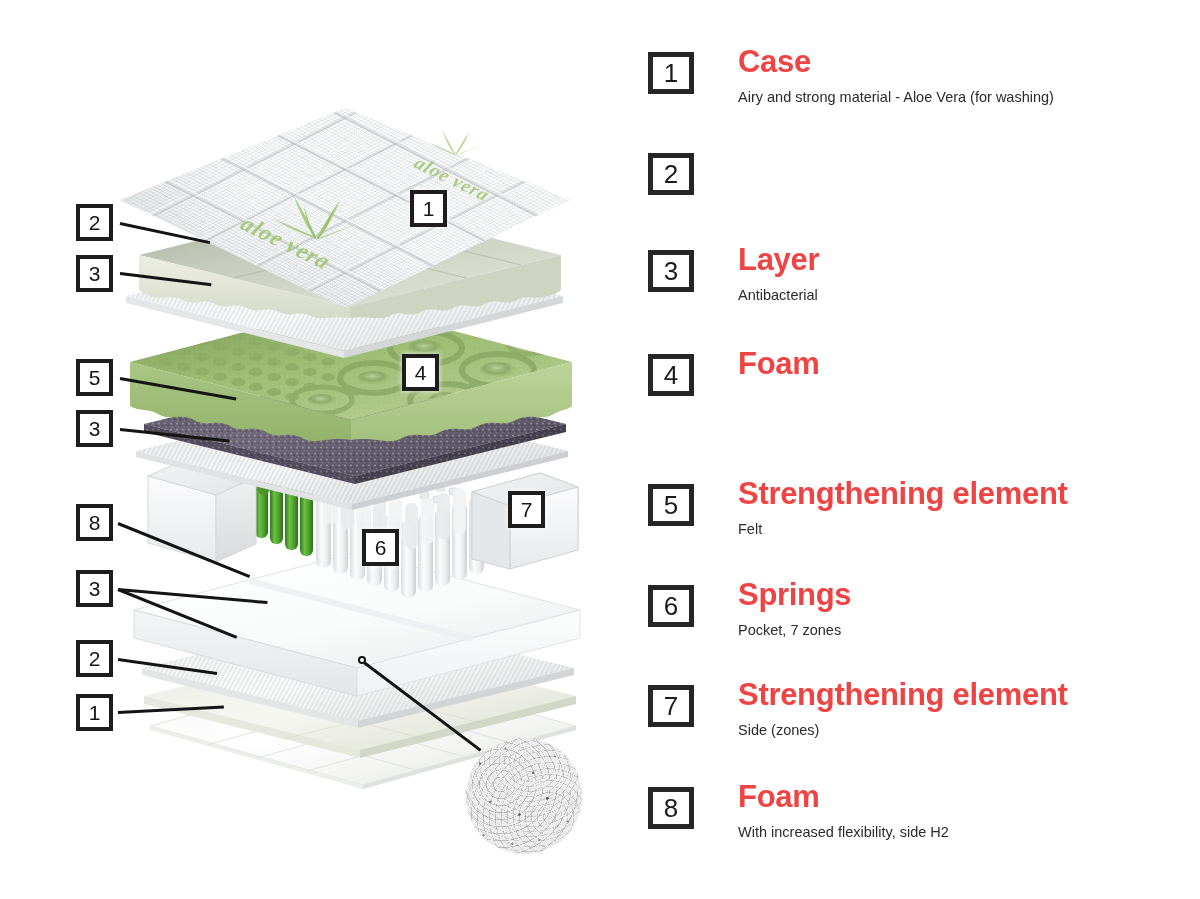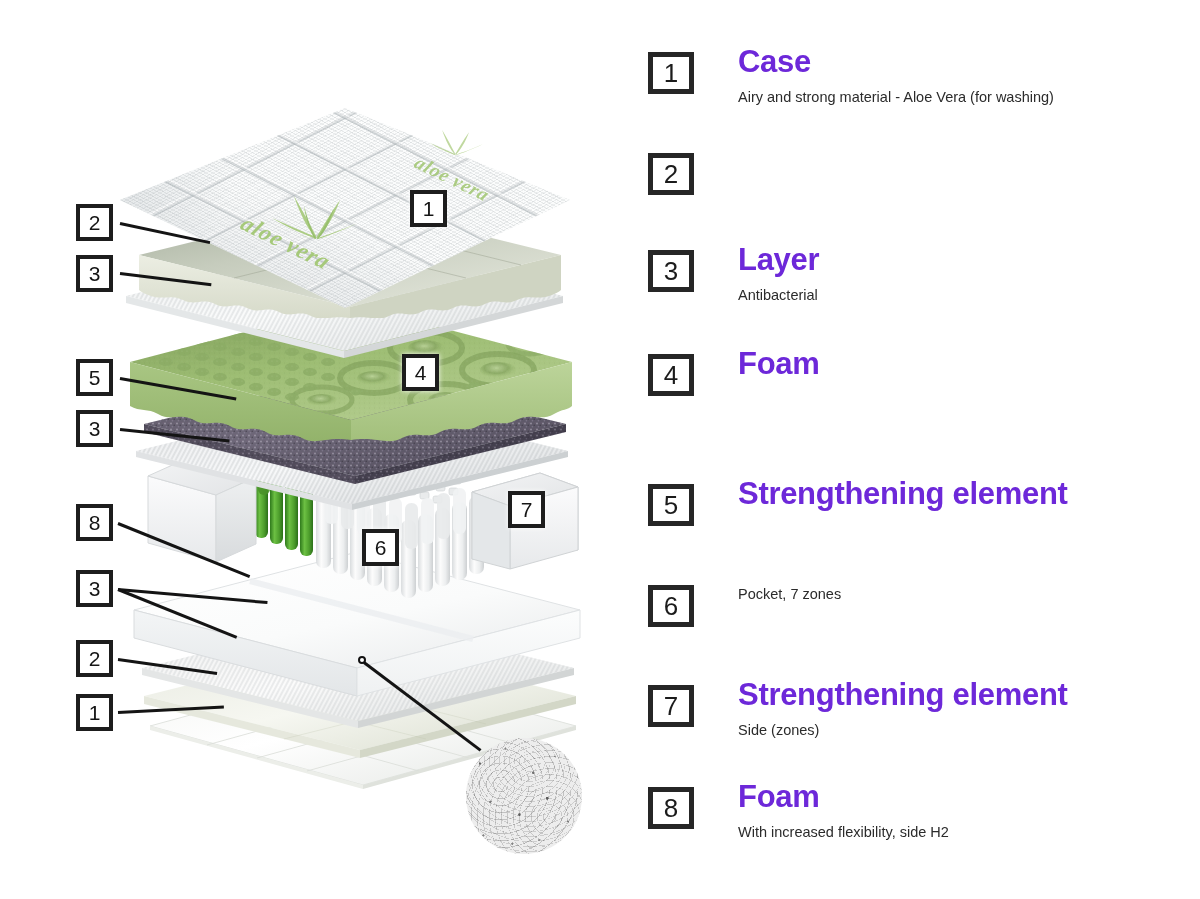--- a/index.html
+++ b/index.html
@@ -19,21 +19,21 @@
     width: 46px; height: 42px;
     border: 5px solid #262626;
     background: #ffffff;
     display: flex; align-items: center; justify-content: center;
     font-size: 26px; font-weight: 400; color: #1b1b1b;
     line-height: 1;
     font-family: "Liberation Sans", sans-serif;
   }
   .legend-text { position: absolute; left: 90px; top: -8px; width: 450px; }
   .legend-title {
-    font-size: 31px; font-weight: bold; color: #6d28d9;
+    font-size: 31px; font-weight: bold; color: #ef4444;
     letter-spacing: -0.3px; line-height: 1.15; white-space: nowrap;
   }
   .legend-desc {
     font-size: 14.5px; font-weight: normal; color: #2b2b2b;
     line-height: 1.35; margin-top: 8px; white-space: pre-line;
   }
 
   
   .diagram { position: absolute; left: 0px; top: 0px; width: 640px; height: 899px; }
 
@@ -693,26 +693,28 @@
       <div class="num-box">4</div>
       <div class="legend-text">
         <div class="legend-title">Foam</div>
       </div>
     </div>
 
     <div class="legend-item" style="top:432px;">
       <div class="num-box">5</div>
       <div class="legend-text">
         <div class="legend-title">Strengthening element</div>
+        <div class="legend-desc">Felt</div>
       </div>
     </div>
 
     <div class="legend-item" style="top:533px;">
       <div class="num-box">6</div>
       <div class="legend-text">
+        <div class="legend-title">Springs</div>
         <div class="legend-desc">Pocket, 7 zones</div>
       </div>
     </div>
 
     <div class="legend-item" style="top:633px;">
       <div class="num-box">7</div>
       <div class="legend-text">
         <div class="legend-title">Strengthening element</div>
         <div class="legend-desc">Side (zones)</div>
       </div>

